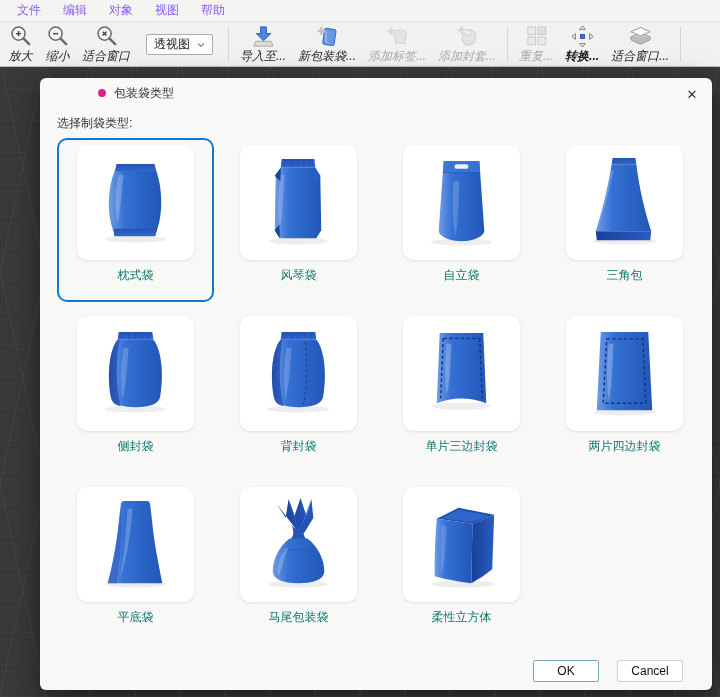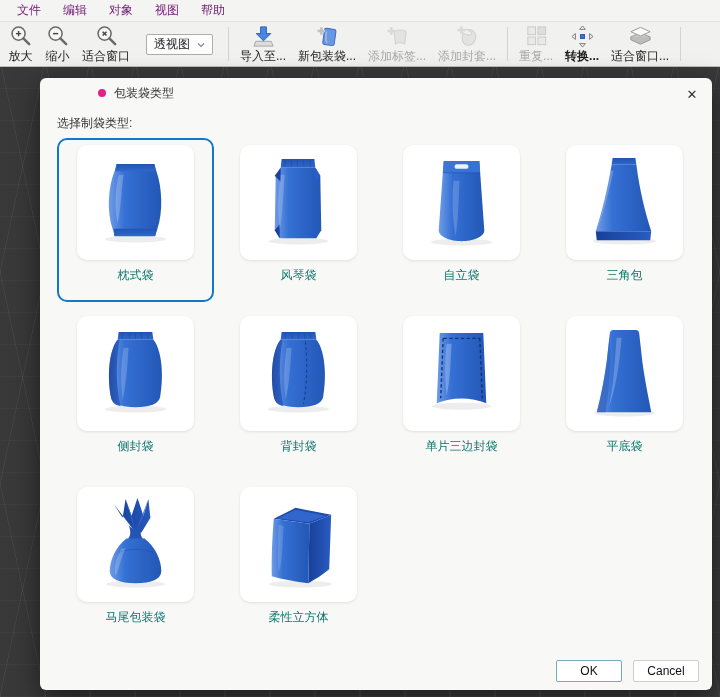--- a/index.html
+++ b/index.html
@@ -10,29 +10,29 @@
     background:#39393a;
     font-family:"Liberation Sans","DejaVu Sans",sans-serif;
     -webkit-font-smoothing:antialiased;
   }
   
   .menubar{
     position:absolute; top:0; left:0; right:0; height:22px;
     background:#f4f4f3; border-bottom:1px solid #e2e2e1;
     display:flex; align-items:center; padding-left:6px;
   }
-  .menu-item{ font-size:12px; color:#701a75; padding:0 11px; line-height:21px; }
+  .menu-item{ font-size:12px; color:#8b5cf6; padding:0 11px; line-height:21px; }
   
   .toolbar{
     position:absolute; top:22px; left:0; right:0; height:45px;
     background:#f1f1f0; border-bottom:1px solid #bdbdbc;
     display:flex; align-items:center; padding-left:2px;
   }
   .tool{ display:flex; flex-direction:column; align-items:center; justify-content:flex-end;
-         padding:2px 6px 3px 6px; height:44px; }
+         padding:2px 6px 3px 6px; height:44px;font-style:italic; }
   .tool .ticon{ height:25px; display:flex; align-items:flex-end; }
   .tool .tlabel{ font-size:12px; color:#1e1e1e; margin-top:1px; white-space:nowrap; line-height:13px; }
   .tool.bold .tlabel{ font-weight:bold; }
   .tool.disabled .tlabel{ color:#a8a8a8; }
   .tool.disabled svg{ opacity:.55; }
   .tsep{ width:1px; height:34px; background:#d4d4d3; margin:0 5px; align-self:center; }
   .viewsel{
     display:flex; align-items:center; gap:7px; height:21px; margin:0 10px;
     border:1px solid #acacab; background:#fdfdfd; border-radius:2px;
     padding:4px 7px; font-size:12px; color:#222;
@@ -74,21 +74,21 @@
   }
   .tile.selected{ border-color:var(--sel,#1278cb); }
   .card{
     width:117px; height:115px; background:#fff; border-radius:10px;
     box-shadow:0 1px 3px rgba(0,0,0,.10);
     display:flex; align-items:center; justify-content:center;
   }
   .card svg{ width:103px; height:103px; display:block; }
   .tile-label{ margin-top:8px; font-size:12px; color:#0f766e; line-height:14px; }
   
-  .footer{ position:absolute; right:13px; bottom:8px; display:flex; gap:11px;margin-top:8px; }
+  .footer{ position:absolute; right:29px; bottom:8px; display:flex; gap:18px;margin-top:8px; }
   .btn{
     width:66px; height:22px; background:#fff; border-radius:2px;
     font-size:12px; color:#111; display:flex; align-items:center; justify-content:center;
   }
   .btn-ok{ border:1px solid #79aab8; }
   .btn-cancel{ border:1px solid #cecece; }
 </style>
 </head>
 <body>
 
@@ -336,20 +336,31 @@
         <svg viewBox="0 0 104 104">
           <ellipse cx="52" cy="85" rx="30" ry="3.5" fill="#000" opacity="0.07"></ellipse>
           <path d="M30,11 L74,11 L77,82 C62,75.5 42,75.5 27,82 Z" fill="url(#gB)"></path>
           <path d="M34,16.5 L70.5,16.5 M33.5,16.5 L31,77 M70.5,16.5 L73,77" stroke="#13307a" stroke-width="1.4" stroke-dasharray="3.2 2.6" fill="none"></path>
           <path d="M37,22 C35,40 35,58 37,74 C41,58 41,36 42,22 Z" fill="#fff" opacity="0.25"></path>
         </svg>
       </div>
       <span class="tile-label">单片三边封袋</span>
     </div>
 
+    <div class="tile">
+      <div class="card">
+        <svg viewBox="0 0 104 104">
+          <ellipse cx="52" cy="91" rx="31" ry="3.5" fill="#000" opacity="0.07"></ellipse>
+          <path d="M28,10 L76,10 L80,89 L24,89 Z" fill="url(#gB)"></path>
+          <path d="M34,17 L70.5,17 L73.5,82 L30.5,82 Z" stroke="#13307a" stroke-width="1.4" stroke-dasharray="3.2 2.6" fill="none"></path>
+          <path d="M36,22 C34,42 34,62 36,80 C40,62 40,38 41,22 Z" fill="#fff" opacity="0.25"></path>
+        </svg>
+      </div>
+      <span class="tile-label">两片四边封袋</span>
+    </div>
 
     <div class="tile">
       <div class="card">
         <svg viewBox="0 0 104 104">
           <ellipse cx="52" cy="92" rx="31" ry="3.5" fill="#000" opacity="0.07"></ellipse>
           <path d="M41,8 C38,8 37,10 37,13 L34,40 C31,62 27,80 24,91 L79,91 C77,80 73,62 70,40 L67,13 C67,10 66,8 63,8 Z" fill="url(#gB)"></path>
           <path d="M37,13 L34,40 C31,62 27,80 24,91 L33,91 C35,78 37,58 38,40 Z" fill="url(#gD)" opacity="0.5"></path>
           <path d="M44,16 C42,45 40,70 36,86 C42,72 47,45 49,16 Z" fill="#fff" opacity="0.22"></path>
         </svg>
       </div>

